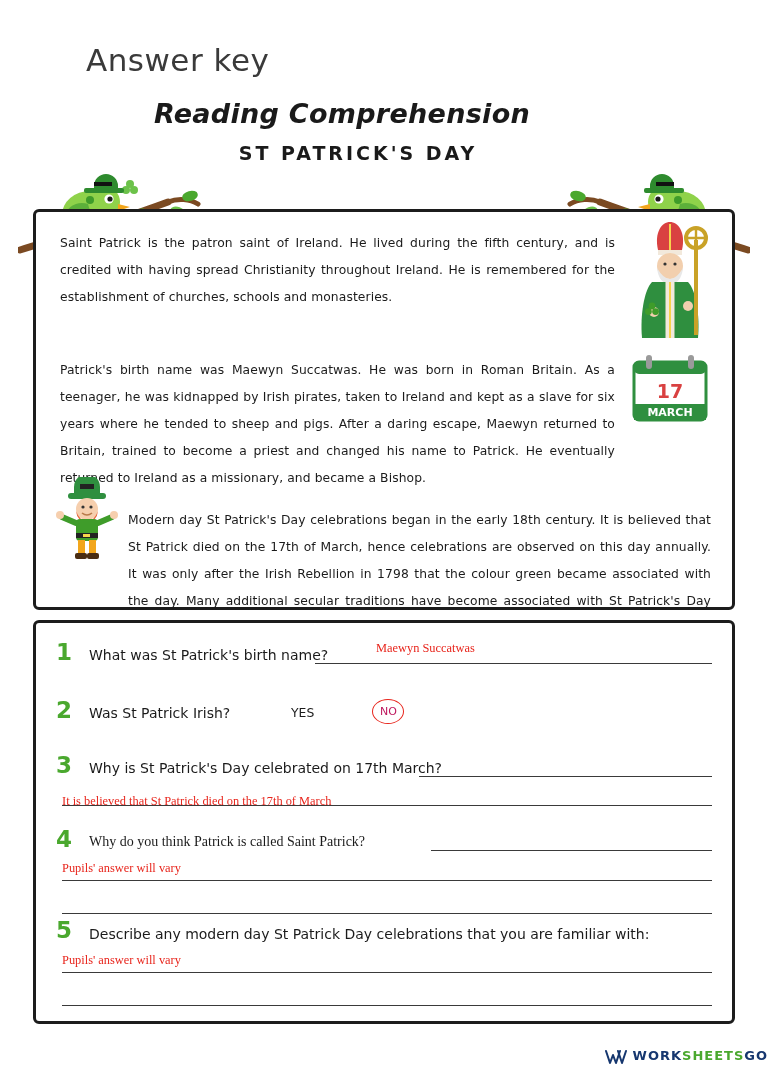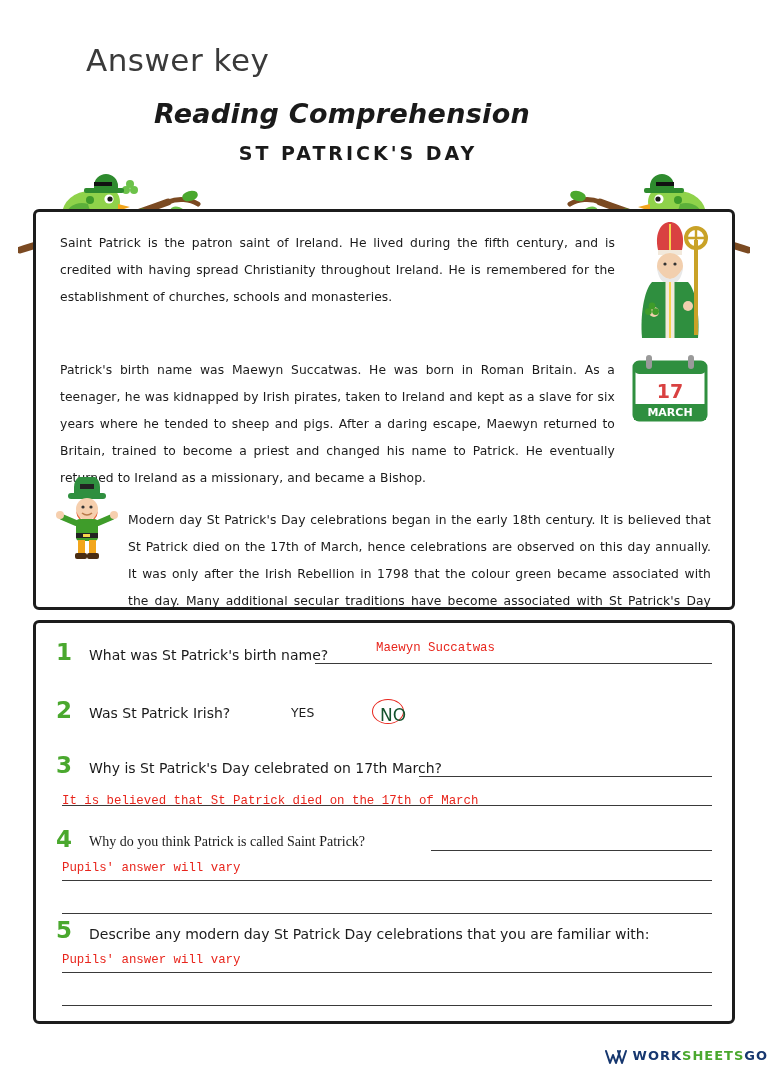--- a/index.html
+++ b/index.html
@@ -161,40 +161,40 @@
   }
   .rule {
     position: absolute;
     height: 0;
     border-bottom: 1px solid #3a3a3a;
   }
   .answer {
     position: absolute;
     color: #e8251c;
     font-size: 12.4px;
-    font-family: Liberation Mono, monospace;
+    font-family: Liberation Serif, serif;
     white-space: nowrap;
   }
   .yesno {
     position: absolute;
     font-size: 12.4px;
     color: #1b1b1b;
   }
   .circle-no {
     position: absolute;
     width: 32px;
     height: 25px;
     border: 1.4px solid #e8251c;
     border-radius: 50%;
     box-sizing: border-box;
   }
   .no-label {
     position: absolute;
-    font-size: 17px;
-    color: #14532d;
+    font-size: 11px;
+    color: #be185d;
   }
 
   
   .footer {
     position: absolute;
     left: 0;
     top: 1048px;
     width: 768px;
     text-align: right;
     font-size: 13px;

